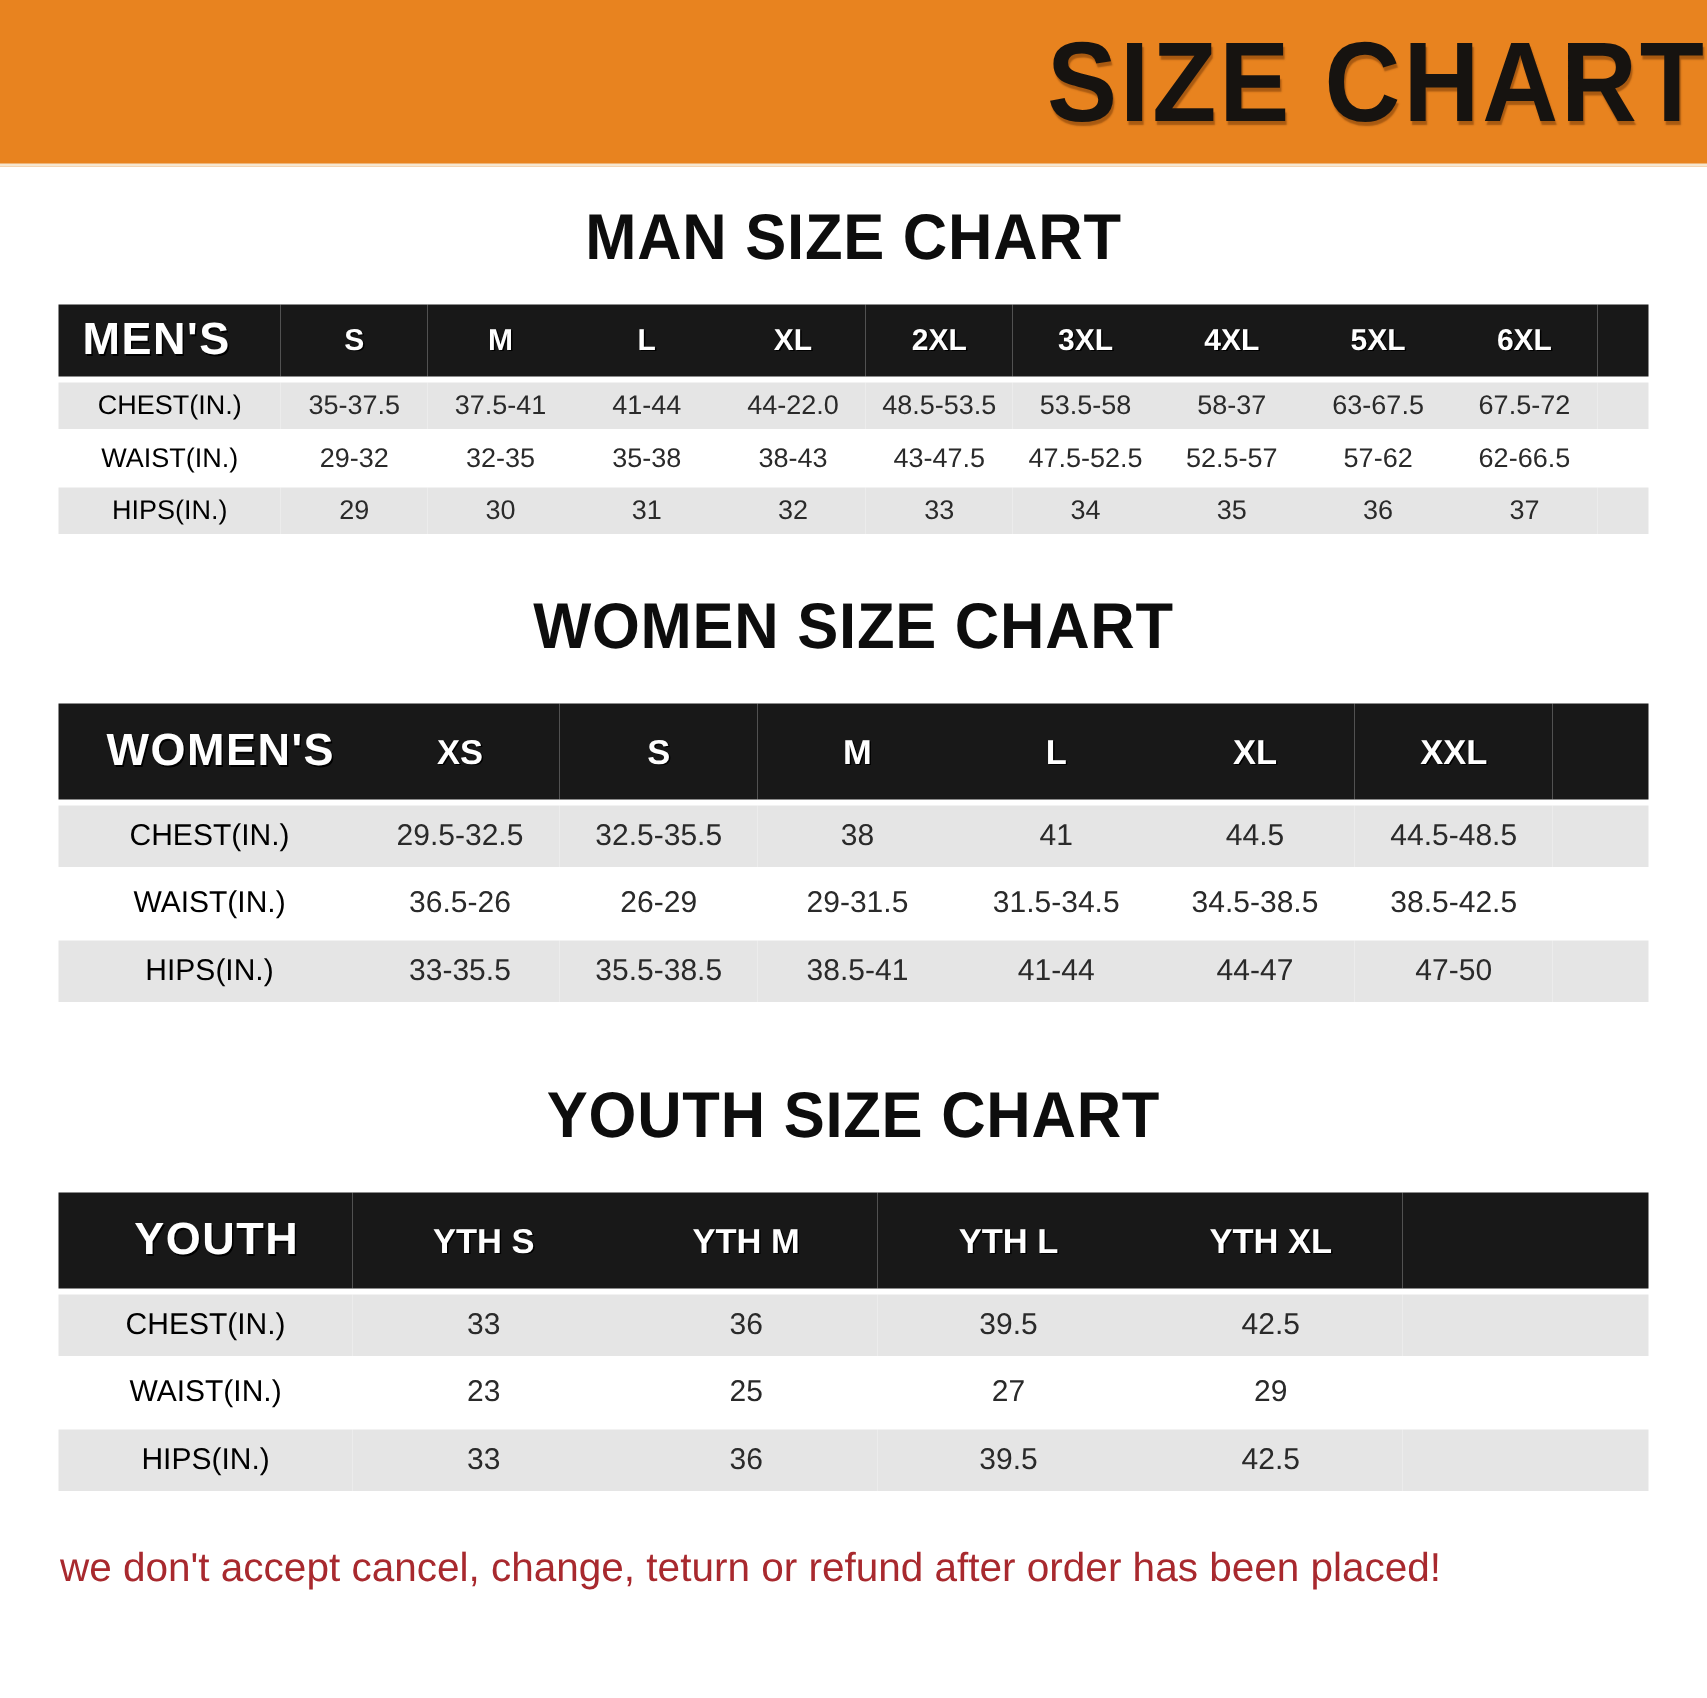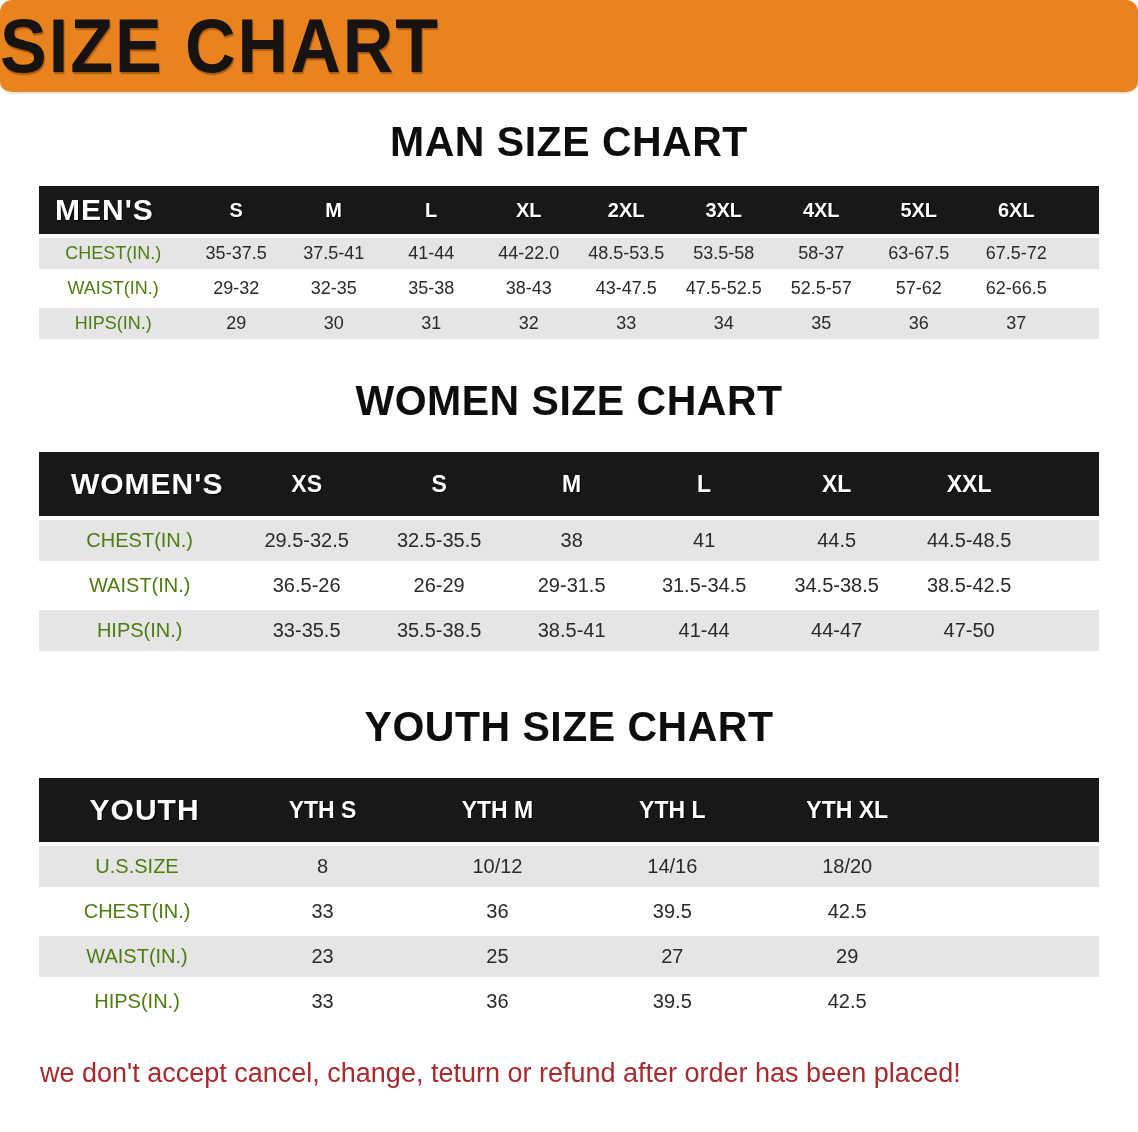--- a/index.html
+++ b/index.html
@@ -5,26 +5,25 @@
   html,body{margin:0;padding:0;}
   body{
     width:1138px;height:1132px;
     background:#ffffff;
     font-family:"Liberation Sans",sans-serif;
     overflow:hidden;
     position:relative;
   }
   
   .banner{
-    height:94px;width:100%;
+    height:111px;width:100%;
     background:#e8831f;
-    display:flex;align-items:center;justify-content:flex-start;
+    display:flex;align-items:center;justify-content:flex-end;
     border-bottom:2px solid #f5e7d2;
     box-sizing:border-box;
-    border-radius:12px;
   }
   .banner h1{
     margin:0;
     font-size:70px;
     font-weight:bold;
     color:#161310;
     letter-spacing:2px;
     transform:scaleY(1.08);
     text-shadow:1px 2px 1px rgba(90,40,0,.45);
     white-space:nowrap;
@@ -77,21 +76,21 @@
   tbody tr:nth-child(odd){background:#e5e5e5;}
   tbody tr:nth-child(even){background:#ffffff;}
   tbody td{
     text-align:center;
     color:#2a2a2a;
     white-space:nowrap;
     overflow:hidden;
   }
   .table-men tbody td{font-size:18px;padding:5px 0;}
   .table-women tbody td,.table-youth tbody td{font-size:20px;padding:9px 0;}
-  tbody td.row-label{color:#4d7c0f;}
+  tbody td.row-label{color:#000000;}
   td.spacer,th.spacer{padding:0;}
   
   .disclaimer{
     margin:26px 0 0 40px;
     color:#a8292e;
     font-size:27px;
     line-height:1.6;
     white-space:nowrap;
   }
 </style>
@@ -253,28 +252,20 @@
           <th class="corner-label">YOUTH</th>
           <th class="size-head">YTH S</th>
           <th class="size-head">YTH M</th>
           <th class="size-head">YTH L</th>
           <th class="size-head">YTH XL</th>
           <th class="spacer"></th>
         </tr>
       </thead>
     <tbody>
         <tr>
-          <td class="row-label">U.S.SIZE</td>
-          <td class="val">8</td>
-          <td class="val">10/12</td>
-          <td class="val">14/16</td>
-          <td class="val">18/20</td>
-          <td class="spacer"></td>
-        </tr>
-        <tr>
           <td class="row-label">CHEST(IN.)</td>
           <td class="val">33</td>
           <td class="val">36</td>
           <td class="val">39.5</td>
           <td class="val">42.5</td>
           <td class="spacer"></td>
         </tr>
         <tr>
           <td class="row-label">WAIST(IN.)</td>
           <td class="val">23</td>

